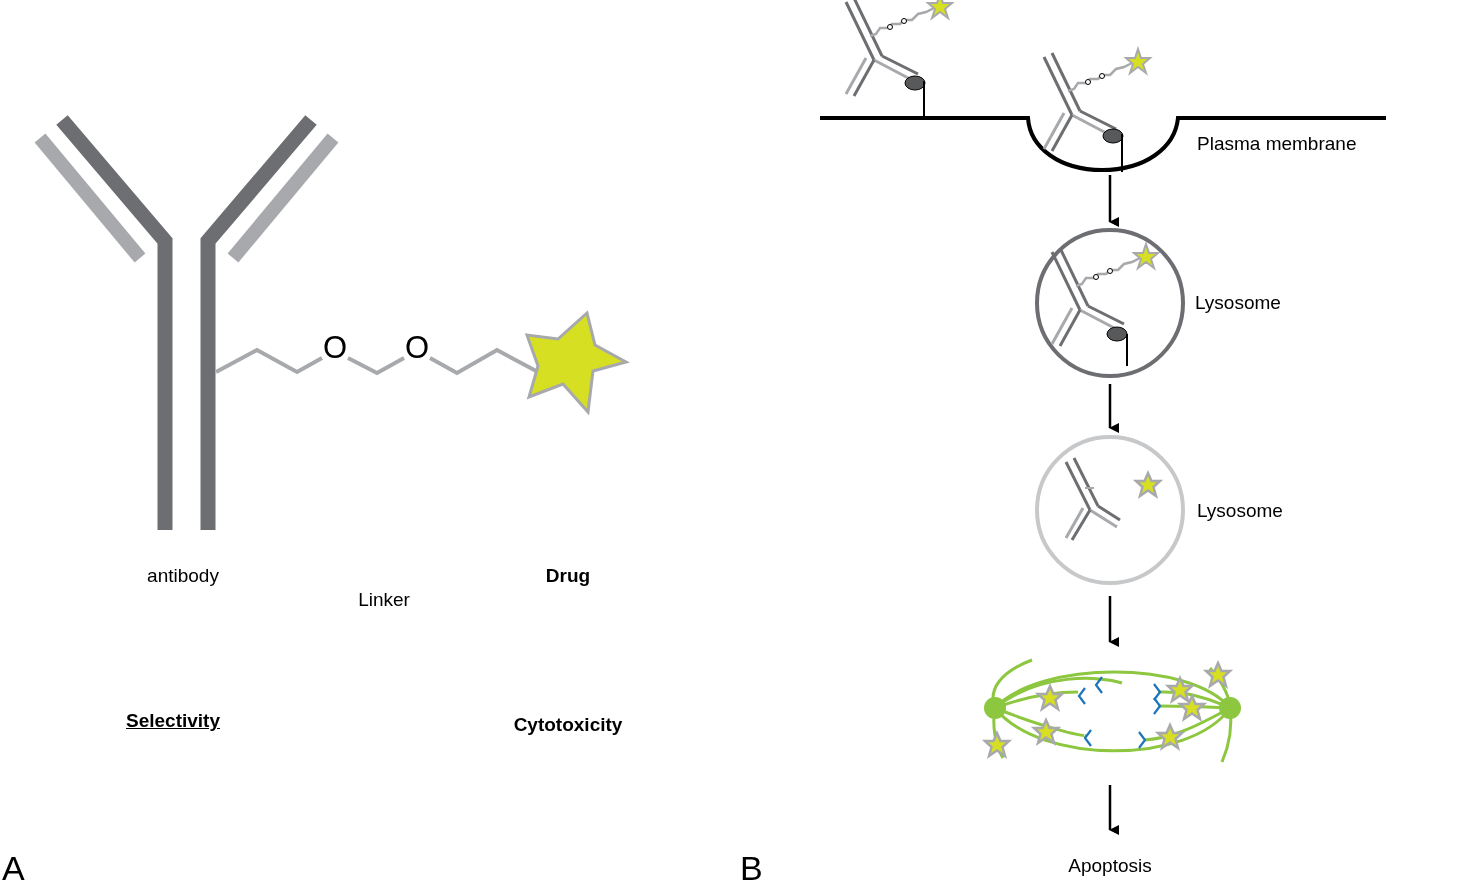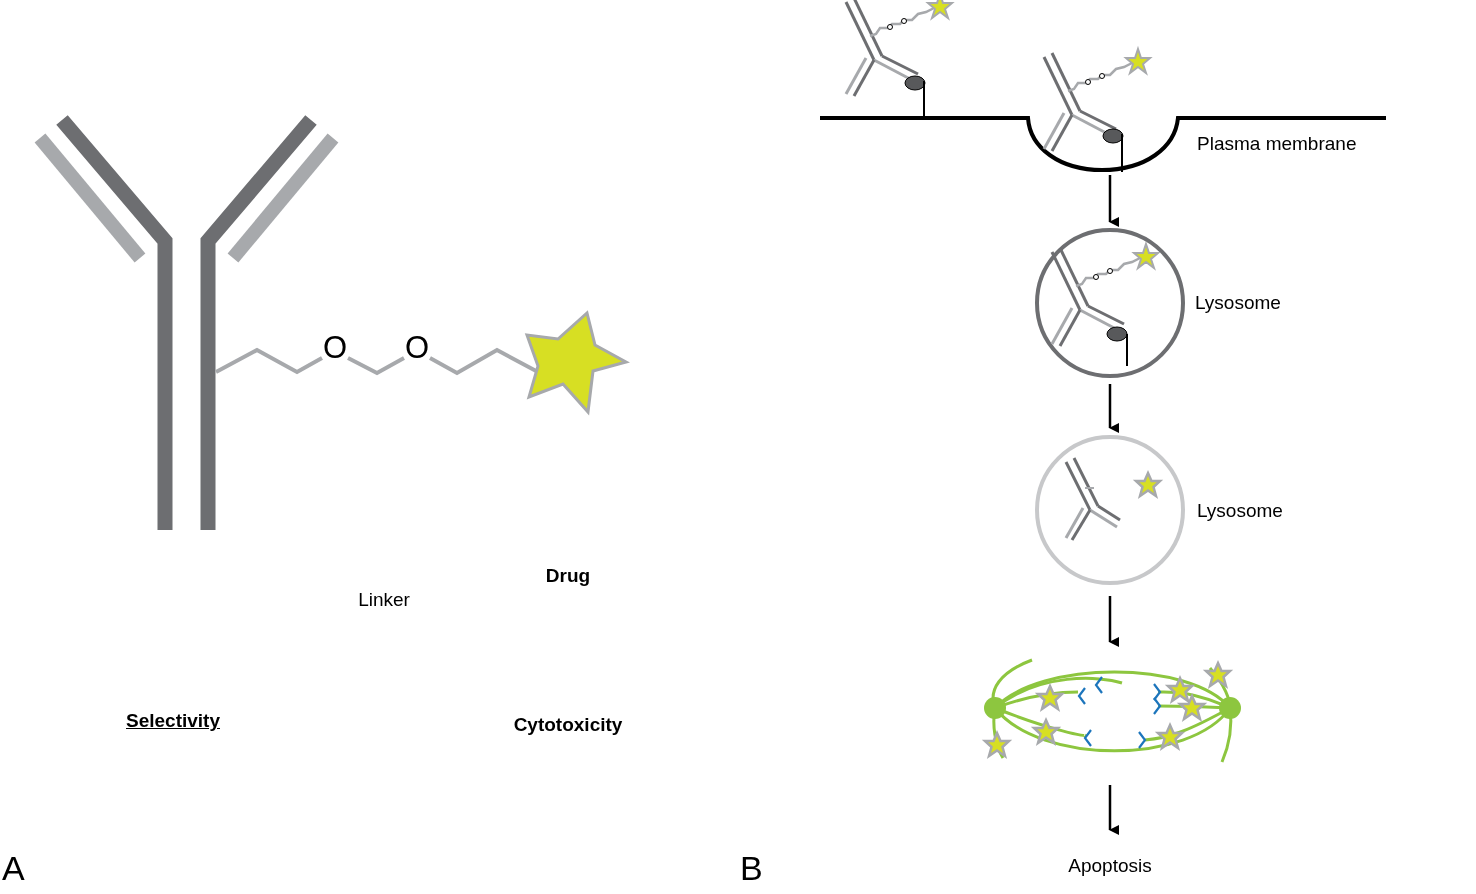--- a/index.html
+++ b/index.html
@@ -126,20 +126,21 @@
   <use href="#small-star" x="1050" y="698"></use>
   <use href="#small-star" x="1046" y="732"></use>
   <use href="#small-star" x="997" y="745"></use>
   <use href="#small-star" x="1180" y="690"></use>
   <use href="#small-star" x="1192" y="708"></use>
   <use href="#small-star" x="1170" y="737"></use>
   <use href="#small-star" x="1218" y="675"></use>
 </svg>
 
 <div class="lbl" style="left:80px; top:558px; width:206px;">
+  <div>antibody</div>
 </div>
 <div class="lbl" style="left:320px; top:582px; width:128px;">Linker</div>
 <div class="lbl" style="left:490px; top:558px; width:156px;font-weight:bold;">
   <div>Drug</div>
 </div>
 <div class="lbl bold" style="left:70px; top:703px; width:206px;text-decoration:underline;">Selectivity</div>
 <div class="lbl bold" style="left:460px; top:707px; width:216px;">Cytotoxicity</div>
 <div class="lbl panel left" style="left:2px; top:850px;">A</div>
 
 <div class="lbl left" style="left:1197px; top:126px;">Plasma membrane</div>

